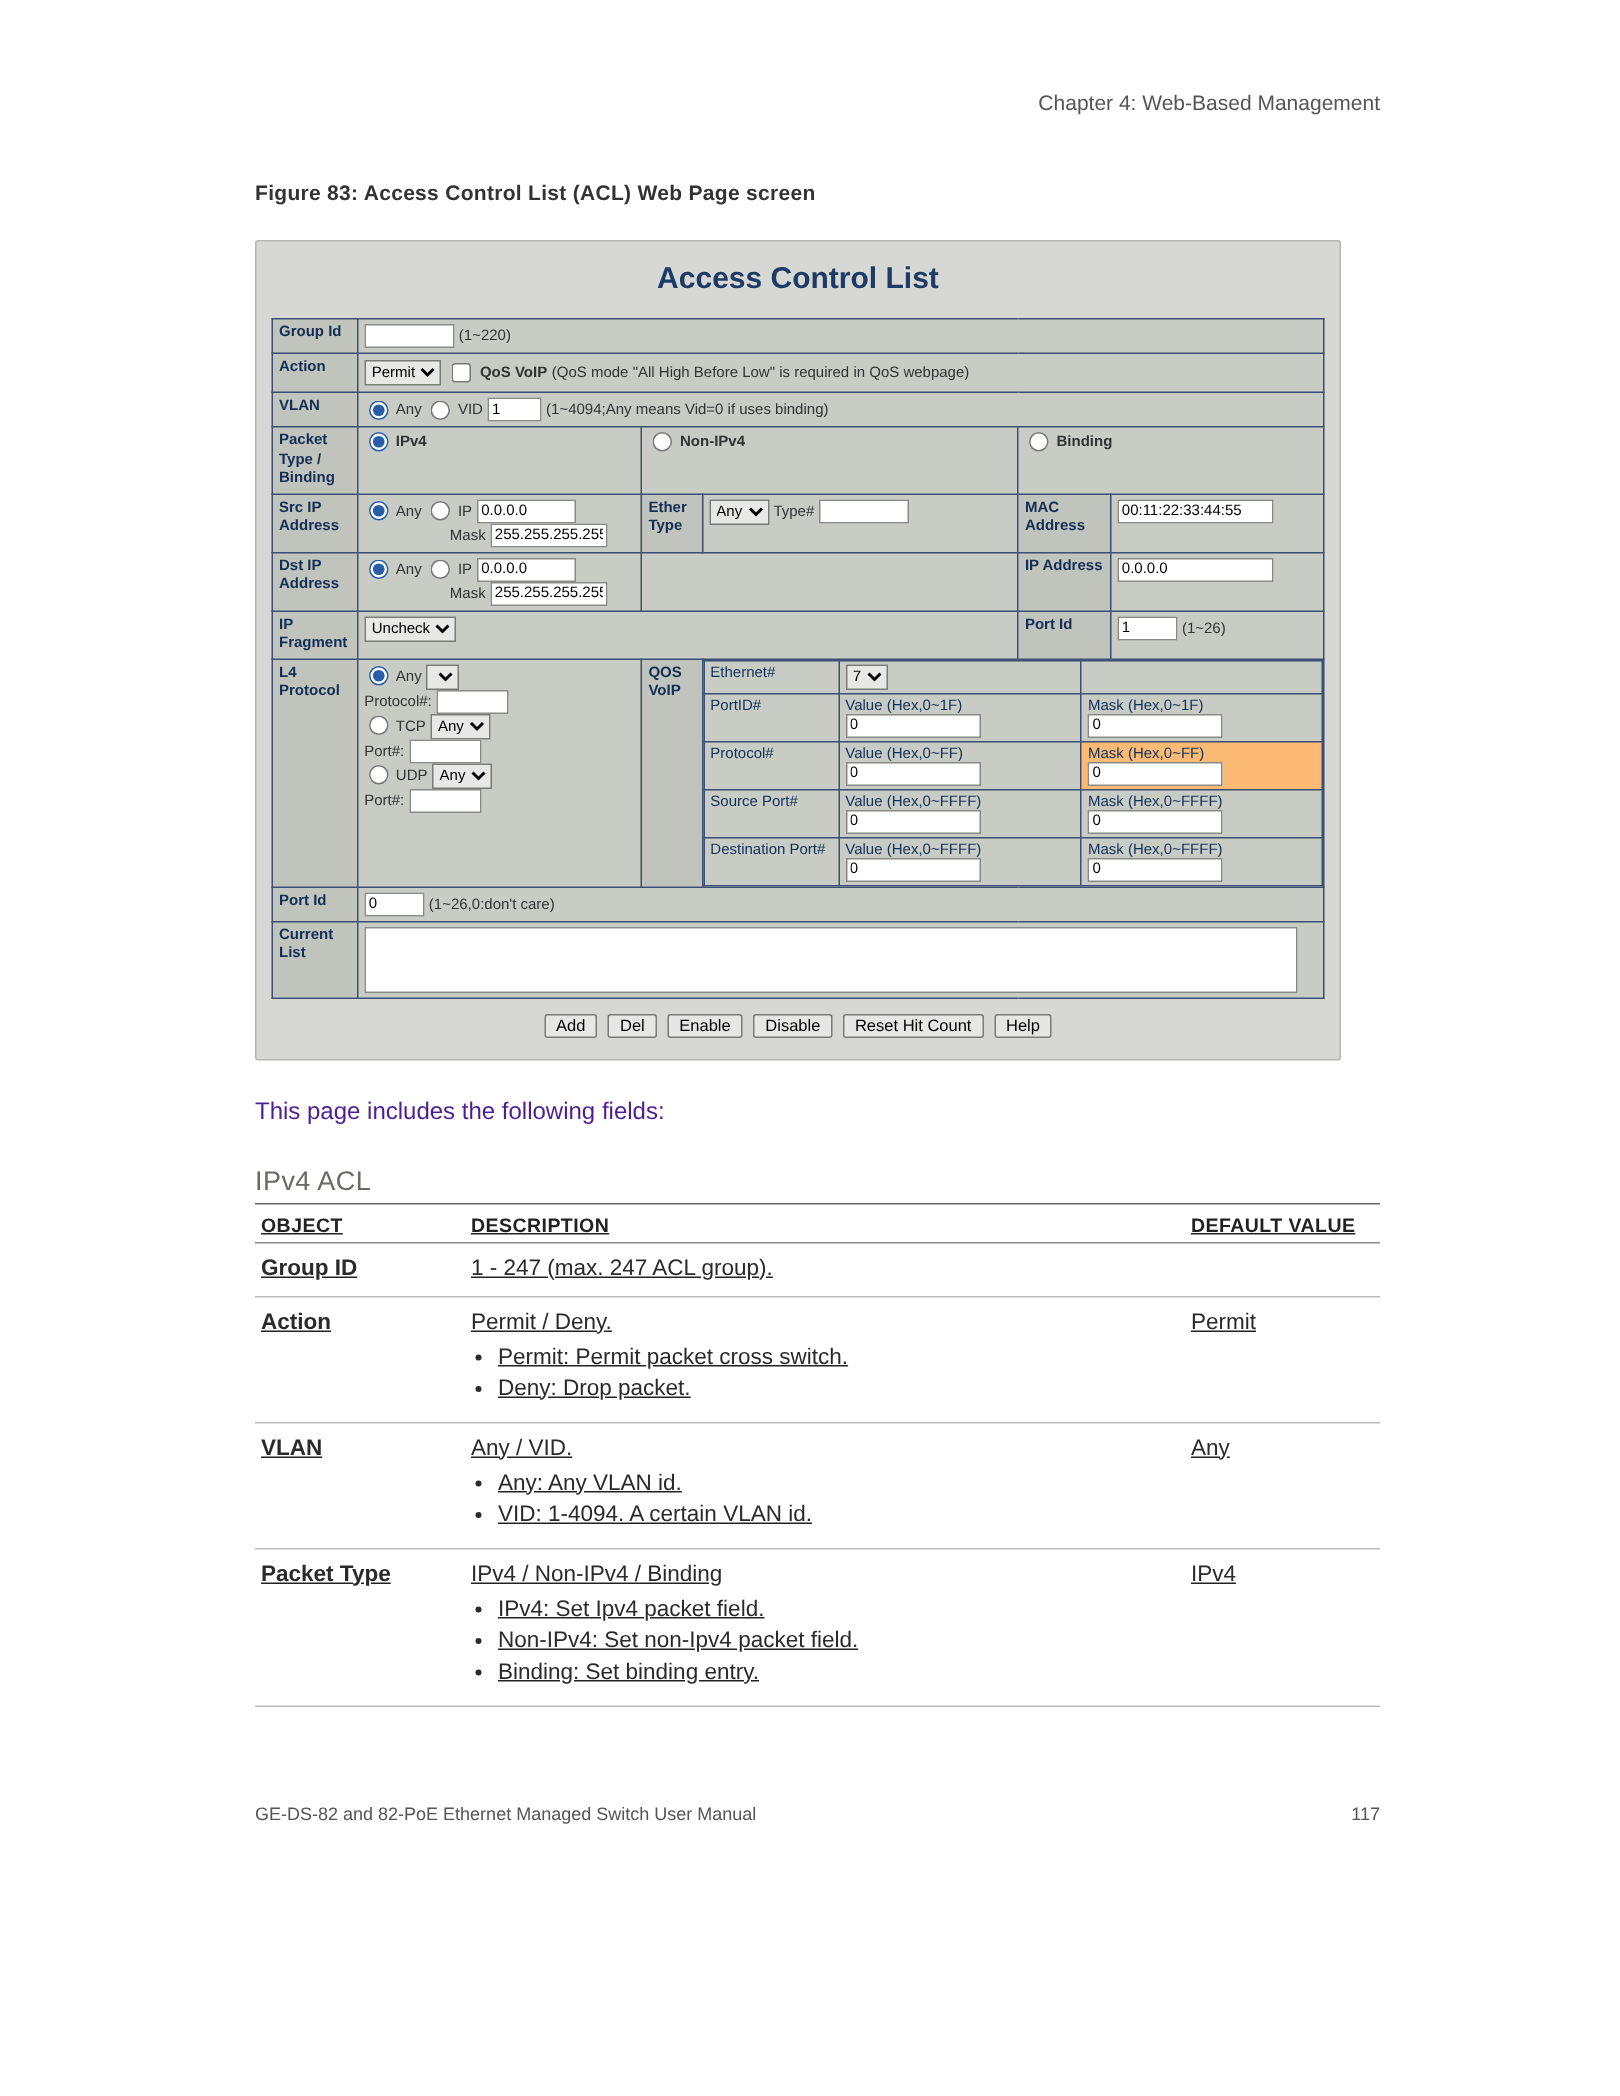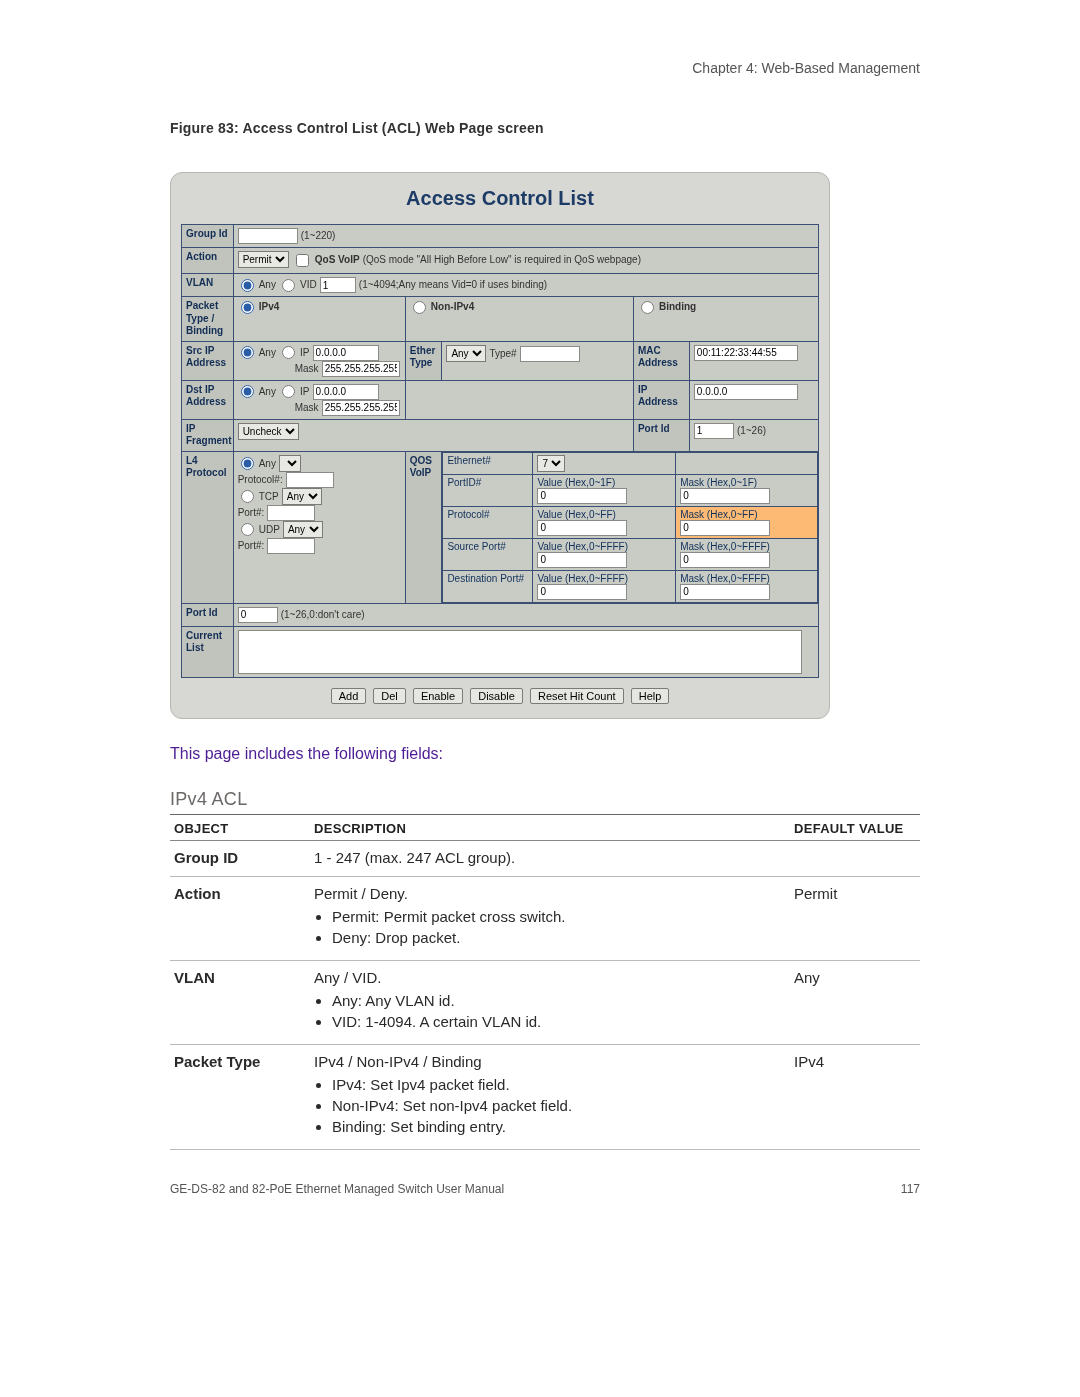--- a/index.html
+++ b/index.html
@@ -17,30 +17,30 @@
   .chapter-head {
     text-align: right;
     font-size: 14px;
     color: #555;
     margin-bottom: 44px;
   }
   .figure-caption {
     font-weight: bold;
     font-size: 14px;
     color: #333;
-    margin-bottom: 36px;
+    margin-bottom: 24px;
     letter-spacing: .2px;
   }
 
   
   .acl-wrap {
-    width: 660px;
+    width: 724px;
     background: #d7d7d3;
     border: 1px solid #b7b7b2;
-    border-radius: 12px;
+    border-radius: 2px;
     padding-top: 6px;
     margin-bottom: 26px;
     font-size: 11px;
     color: #10305a;
     font-family: Verdana, Geneva, sans-serif;
   }
   .acl-title {
     text-align: center;
     font-size: 20px;
     font-weight: bold;
@@ -108,20 +108,21 @@
     font-size: 18px;
     color: #6b6866;
     letter-spacing: .3px;
     margin: 4px 0 4px;
     font-family: "Trebuchet MS","Segoe UI",sans-serif;
   }
   .desc-tbl {
     width: 100%;
     border-collapse: collapse;
     font-size: 15px;
+    text-decoration: underline;
   }
   .desc-tbl thead th {
     text-align: left;
     font-size: 13px;
     font-weight: bold;
     letter-spacing: .3px;
     padding: 6px 4px 4px;
     border-top: 1px solid #666;
     border-bottom: 1px solid #888;
   }
@@ -130,21 +131,21 @@
     padding: 8px 4px 10px;
     border-bottom: 1px solid #bbb;
     color: #2a2a2a;
   }
   .desc-tbl tbody td.obj { font-weight: bold; width: 140px;}
   .desc-tbl tbody td.def { width: 130px; }
   .desc-tbl ul { margin: 6px 0 0 18px; padding: 0; }
   .desc-tbl li { margin: 4px 0; }
 
   .footer {
-    margin-top: 32px;
+    margin-top: 64px;
     font-size: 12px;
     color: #555;
     display:flex;
     justify-content:space-between;
   }
 </style>
 </head>
 <body>
 
 <div class="page">

